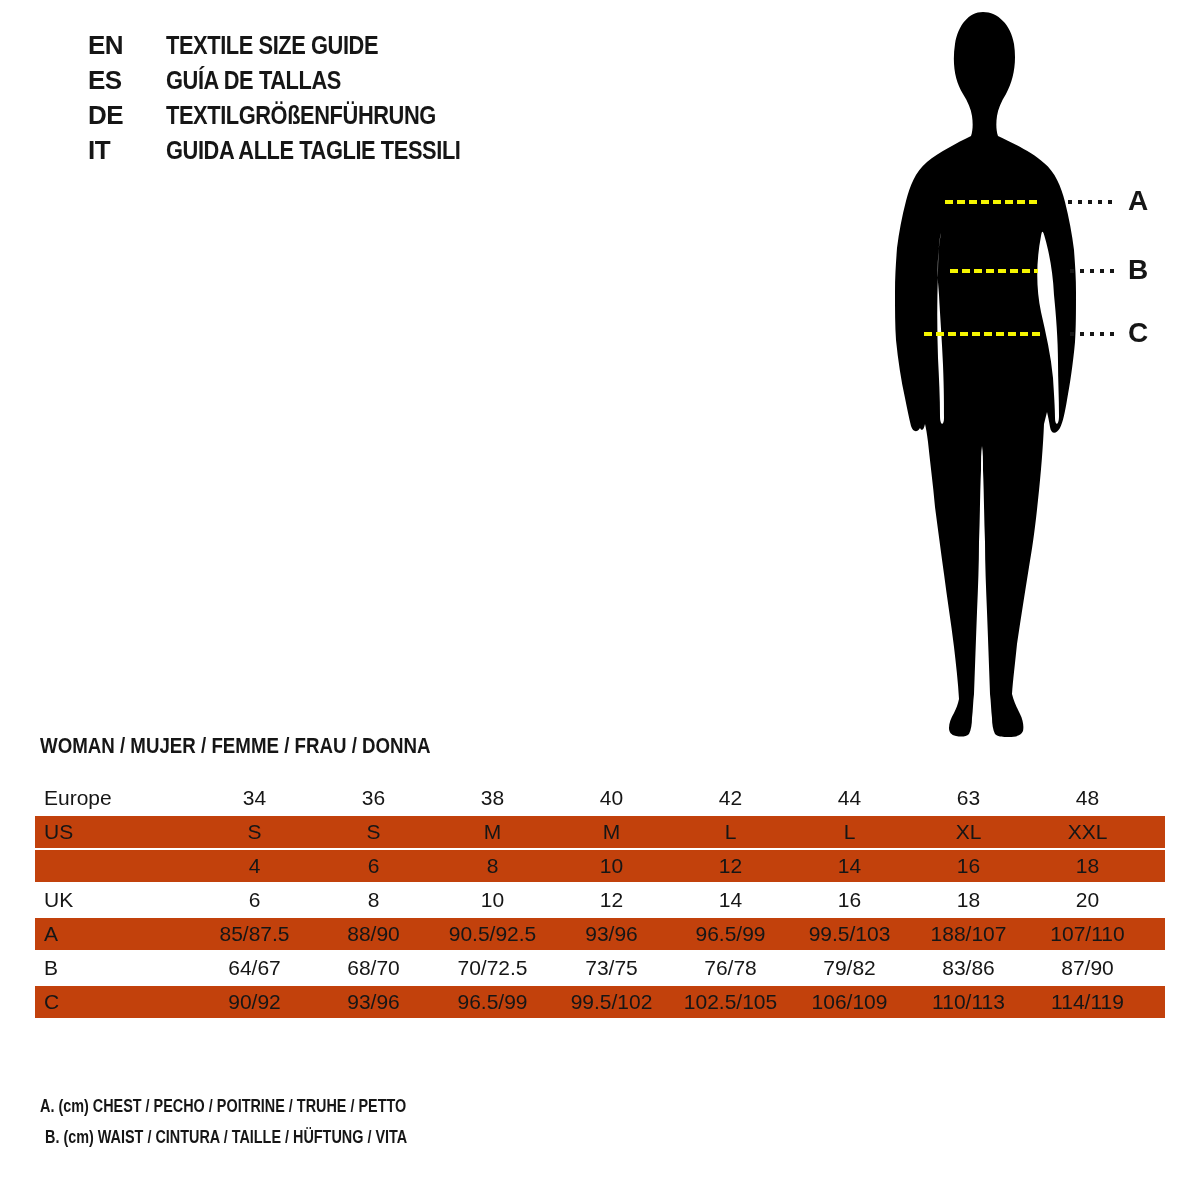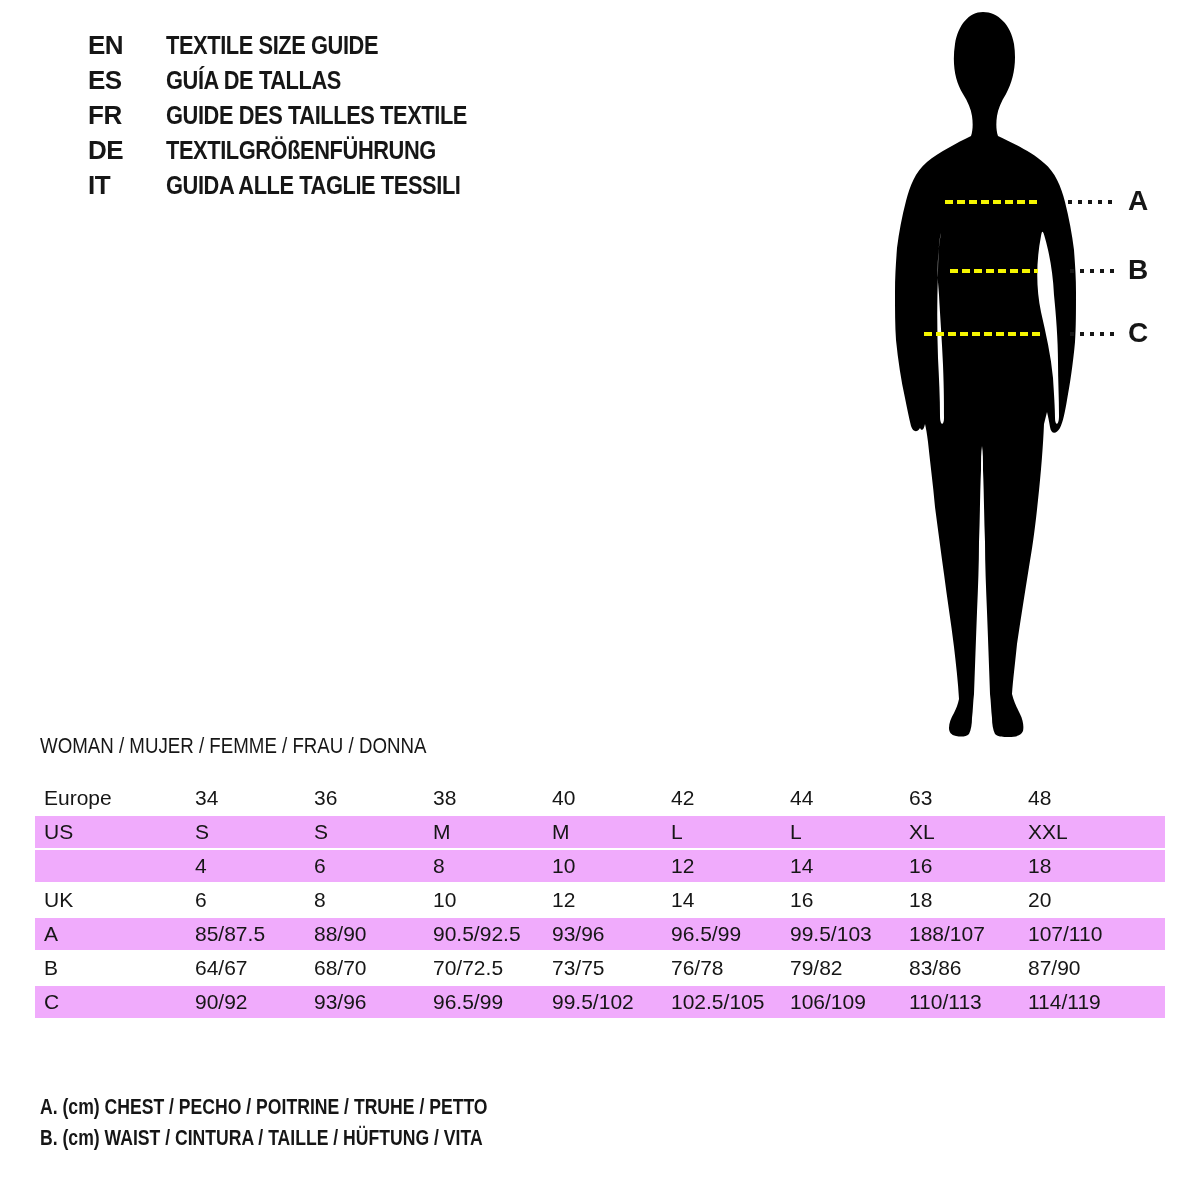--- a/index.html
+++ b/index.html
@@ -27,53 +27,49 @@
   .y-b{left:950px;top:269px;width:88px;}
   .d-b{left:1070px;top:269px;width:44px;}
   .y-c{left:924px;top:332px;width:120px;}
   .d-c{left:1070px;top:332px;width:44px;}
   .marker{position:absolute;font-size:28px;font-weight:bold;color:#161616;}
   .m-a{left:1128px;top:185px;}
   .m-b{left:1128px;top:254px;}
   .m-c{left:1128px;top:317px;}
 
   
-  .section-title{position:absolute;left:40px;top:733px;font-weight:normal;font-size:22px;}
+  .section-title{position:absolute;left:40px;top:733px;font-weight:bold;font-size:22px;}
 
   
   .size-table{position:absolute;left:35px;top:782px;width:1130px;font-size:21px;}
   .thead{height:31px;line-height:31px;background:#c5c5c5;border-top:2px solid #a6a6a6;
          padding-left:11px;font-weight:bold;font-size:22px;margin-bottom:2px;}
   .trow{display:flex;height:32px;line-height:32px;margin-bottom:2px;background:#ffffff;}
-  .trow.shade{background:#f0abfc;}
+  .trow.shade{background:#c2410c;}
   .tlabel{width:160px;padding-left:9px;box-sizing:border-box;}
-  .tcell{width:119px;}
+  .tcell{width:119px;text-align:center;}
 
   
   .legend{position:absolute;left:40px;top:1091px;}
-  .legend-line{height:31px;line-height:31px;font-weight:bold;font-size:22px;}
+  .legend-line{height:31px;line-height:31px;font-weight:bold;font-size:18px;text-align:right;}
   .legend .cond{transform:scaleX(0.8);}
 </style>
 </head>
 <body>
 
 <div>
 
   <div class="lang-list">
     <div class="lang-row">
       <span class="lang-code">EN</span>
       <span class="lang-title cond">TEXTILE SIZE GUIDE</span>
     </div>
     <div class="lang-row">
       <span class="lang-code">ES</span>
       <span class="lang-title cond">GUÍA DE TALLAS</span>
-    </div>
-    <div class="lang-row">
-      <span class="lang-code">FR</span>
-      <span class="lang-title cond">GUIDE DES TAILLES TEXTILE</span>
     </div>
     <div class="lang-row">
       <span class="lang-code">DE</span>
       <span class="lang-title cond">TEXTILGRÖßENFÜHRUNG</span>
     </div>
     <div class="lang-row">
       <span class="lang-code">IT</span>
       <span class="lang-title cond">GUIDA ALLE TAGLIE TESSILI</span>
     </div>
   </div>

